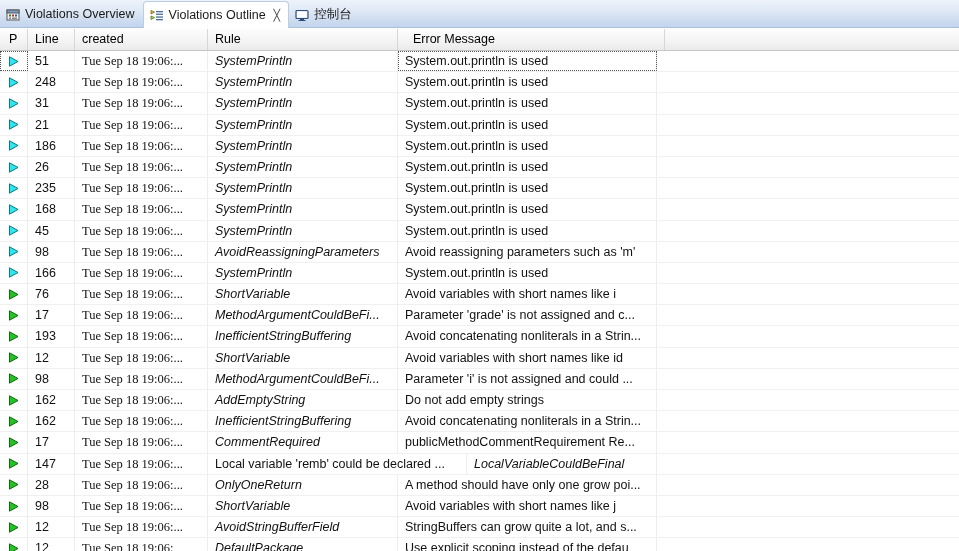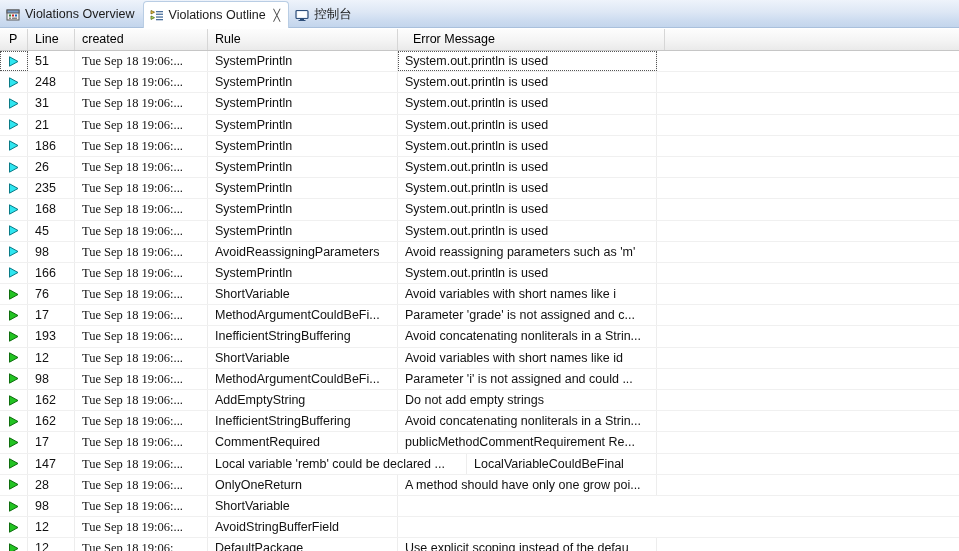--- a/index.html
+++ b/index.html
@@ -126,21 +126,21 @@
   .cell-p {
     width: 28px;
     padding-left: 7px;
     border-right: 1px solid #ededed;
     display: flex;
     align-items: center;
     padding-top: 0;
   }
   .cell-line { width: 47px; }
   .cell-created { width: 133px; font-family: Liberation Serif, serif; }
-  .cell-rule { width: 190px; }
+  .cell-rule { width: 190px; font-style: italic; }
   .cell-msg  { width: 259px; }
   .cell-filler { flex: 1 1 auto; border-right: none; border-bottom: none; }
 
   .tri {
     width: 13px;
     height: 13px;
     display: block;
   }
 </style>
 </head>
@@ -458,31 +458,33 @@
       </div>
       <div class="row">
         <div class="cell cell-p cell-first">
           <span class="tri"><svg viewBox="0 0 13 13" width="13" height="13">
               <polygon points="2.5,1.8 11,6.5 2.5,11.2" fill="#22c322" stroke="#0f6d0f" stroke-width="1"></polygon>
             </svg></span>
         </div>
         <div class="cell cell-line">98</div>
         <div class="cell cell-created">Tue Sep 18 19:06:...</div>
         <div class="cell cell-rule">ShortVariable</div>
+        <div class="cell cell-msg">Avoid variables with short names like j</div>
         <div class="cell cell-filler"></div>
       </div>
       <div class="row">
         <div class="cell cell-p cell-first">
           <span class="tri"><svg viewBox="0 0 13 13" width="13" height="13">
               <polygon points="2.5,1.8 11,6.5 2.5,11.2" fill="#22c322" stroke="#0f6d0f" stroke-width="1"></polygon>
             </svg></span>
         </div>
         <div class="cell cell-line">12</div>
         <div class="cell cell-created">Tue Sep 18 19:06:...</div>
         <div class="cell cell-rule">AvoidStringBufferField</div>
+        <div class="cell cell-msg">StringBuffers can grow quite a lot, and s...</div>
         <div class="cell cell-filler"></div>
       </div>
       <div class="row">
         <div class="cell cell-p cell-first">
           <span class="tri"><svg viewBox="0 0 13 13" width="13" height="13">
               <polygon points="2.5,1.8 11,6.5 2.5,11.2" fill="#22c322" stroke="#0f6d0f" stroke-width="1"></polygon>
             </svg></span>
         </div>
         <div class="cell cell-line">12</div>
         <div class="cell cell-created">Tue Sep 18 19:06:</div>

